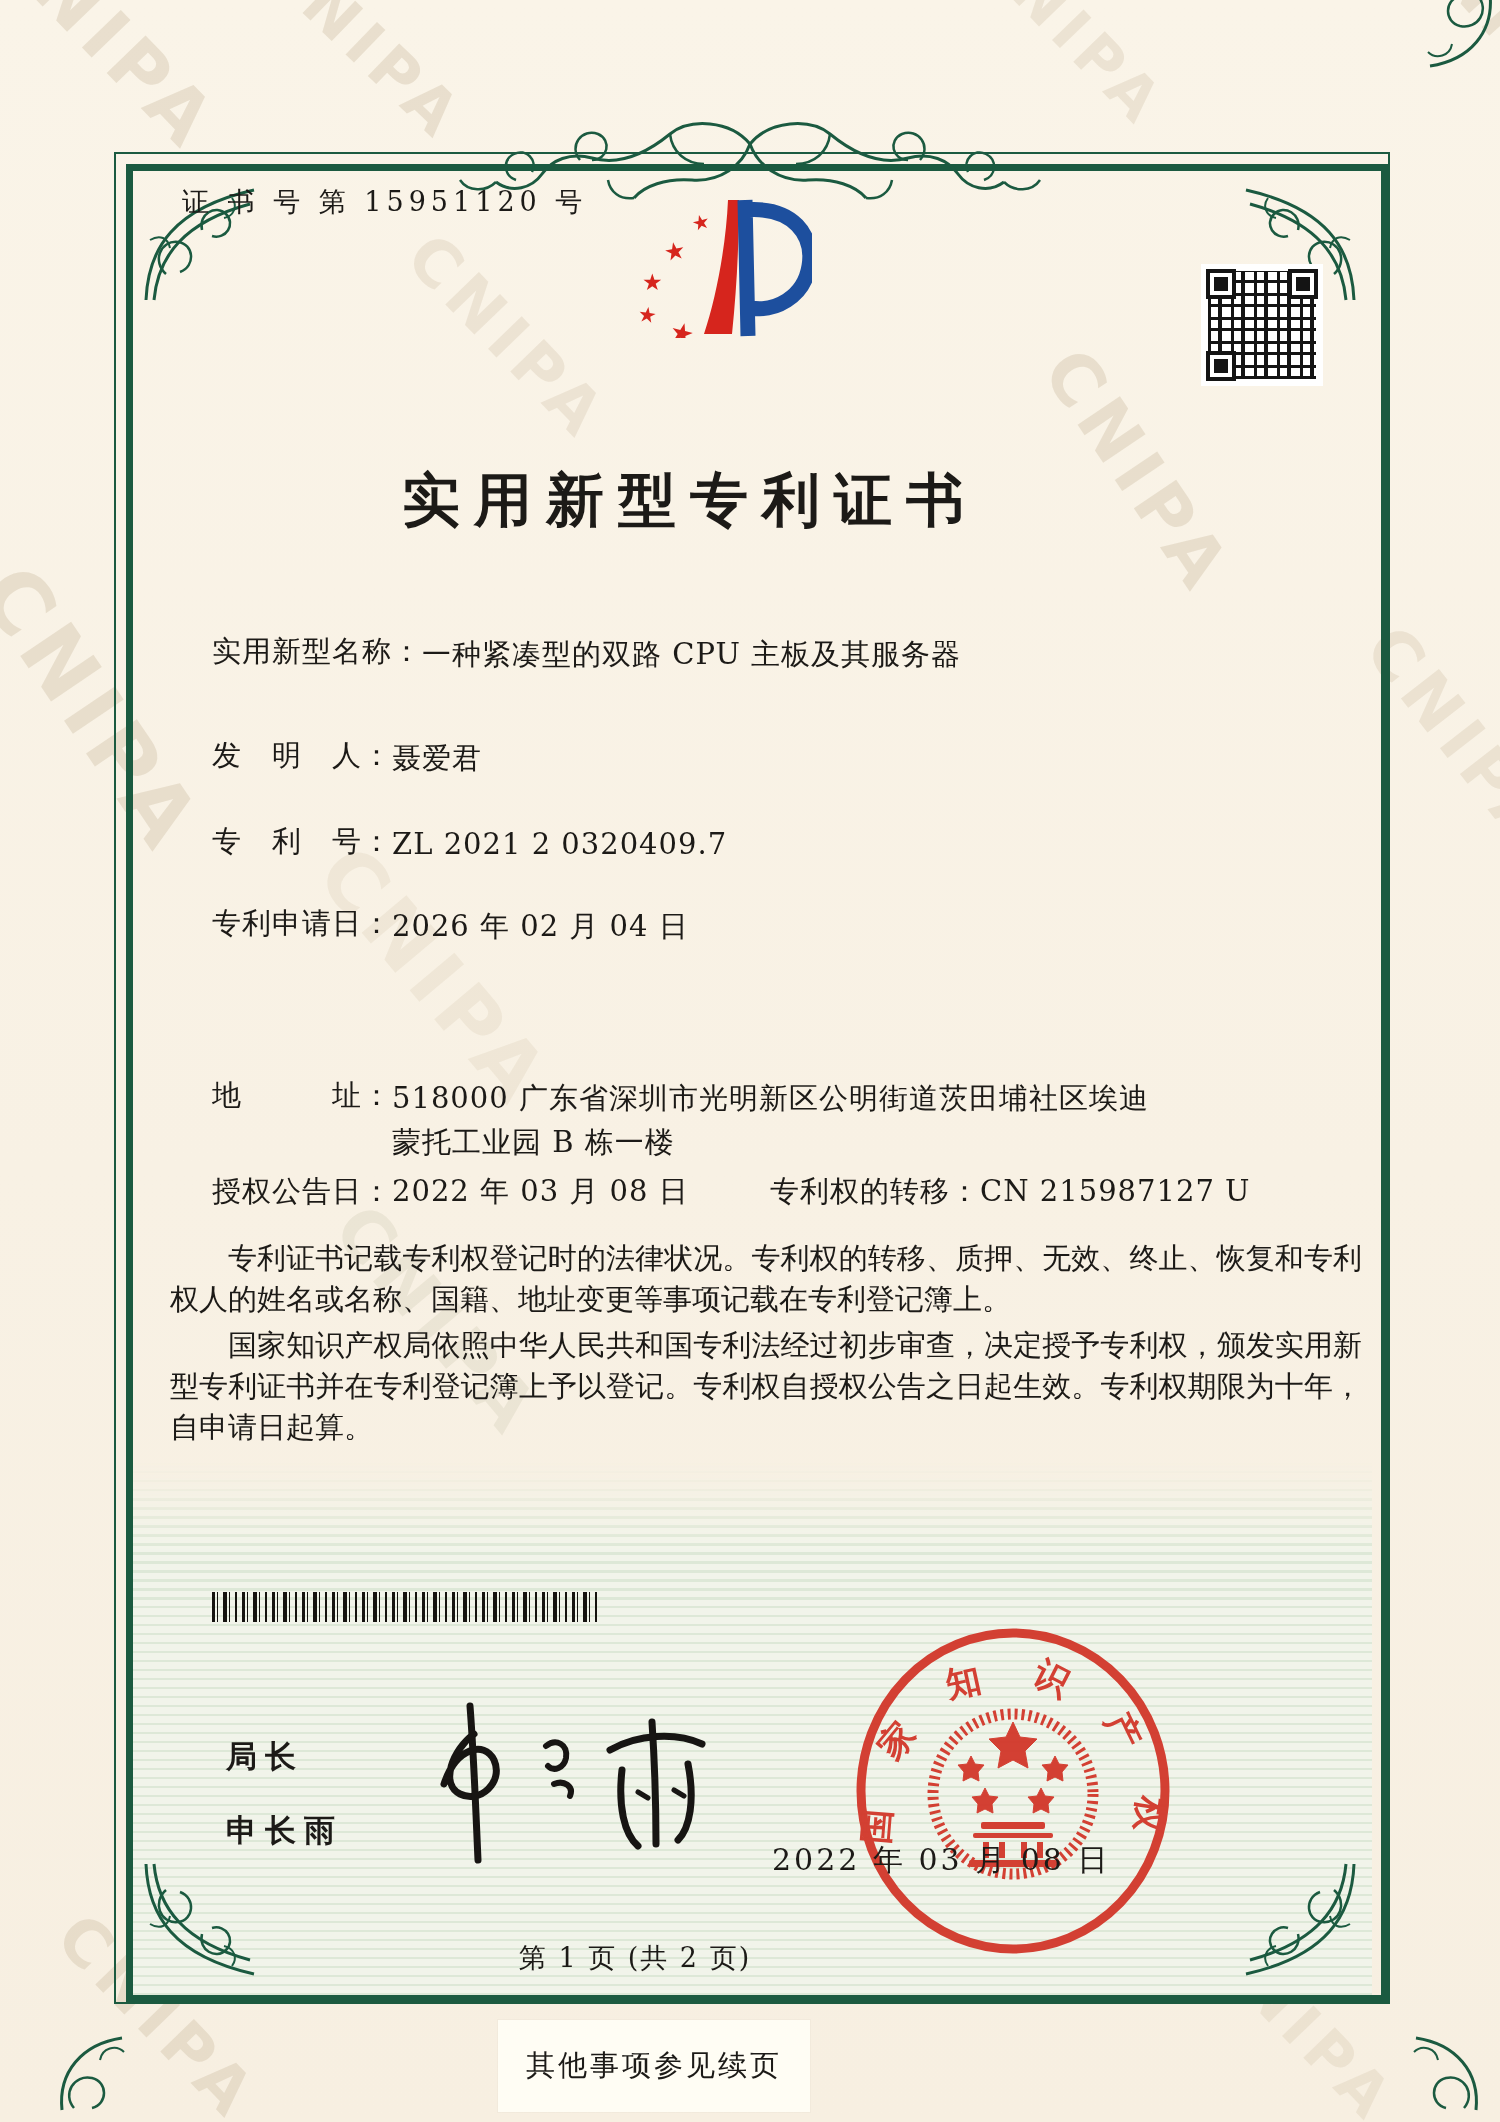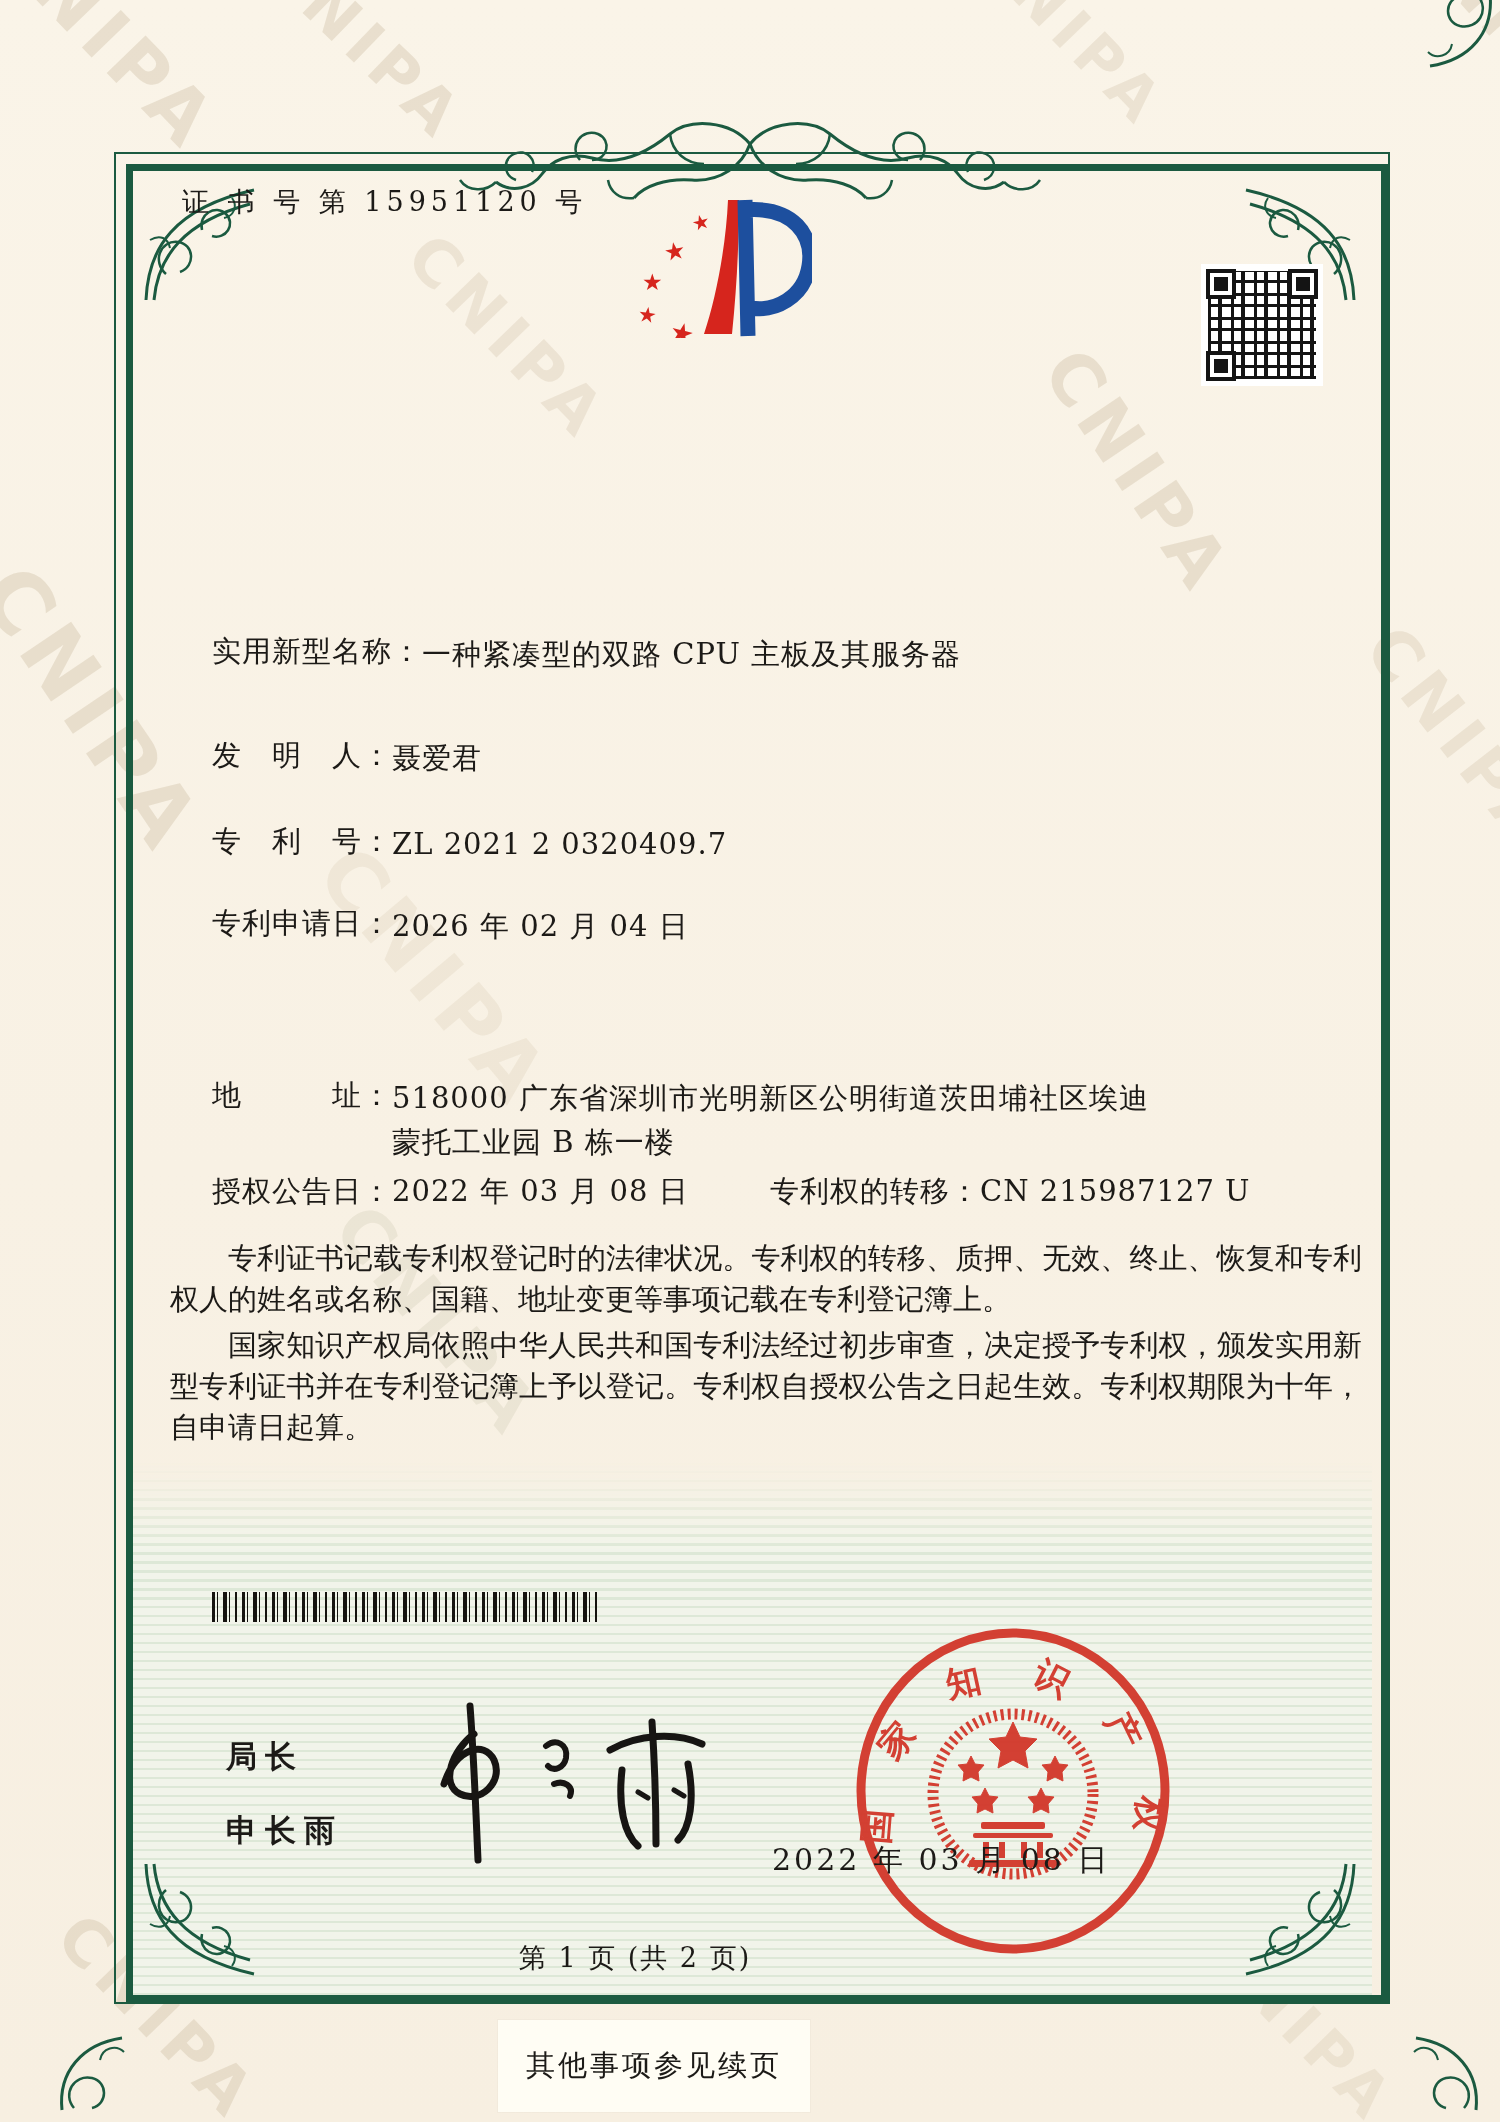--- a/index.html
+++ b/index.html
@@ -139,20 +139,21 @@
   </svg>
 
   <div class="qr z3">
     <div class="qr-inner">
       <div class="fp tl"></div>
       <div class="fp tr"></div>
       <div class="fp bl"></div>
     </div>
   </div>
 
+  <div class="title z3">实用新型专利证书</div>
 
   <div class="row z3" style="top:632px;">
     <span class="lbl">实用新型名称：</span><span class="val">一种紧凑型的双路 CPU 主板及其服务器</span>
   </div>
   <div class="row z3" style="top:736px;">
     <span class="lbl">发　明　人：</span><span class="val">聂爱君</span>
   </div>
   <div class="row z3" style="top:822px;">
     <span class="lbl">专　利　号：</span><span class="val">ZL 2021 2 0320409.7</span>
   </div>

